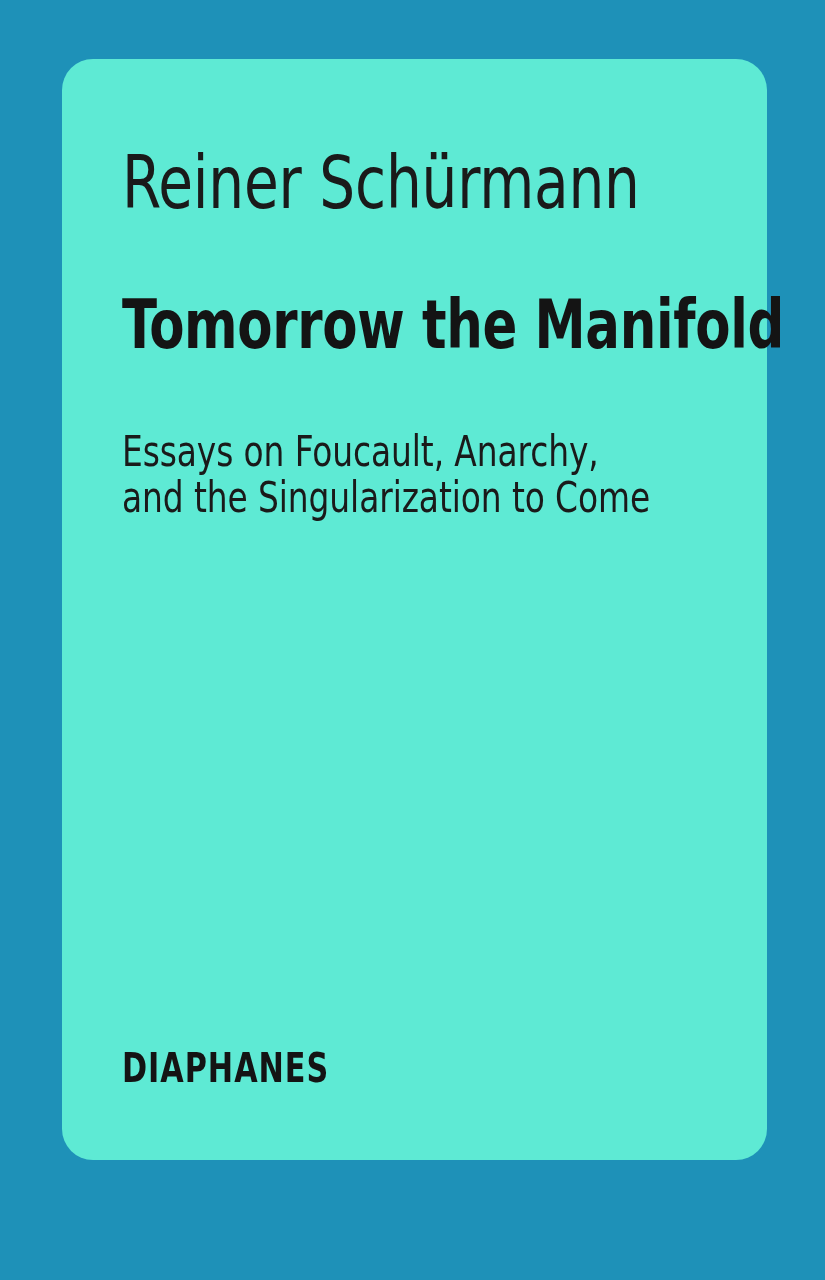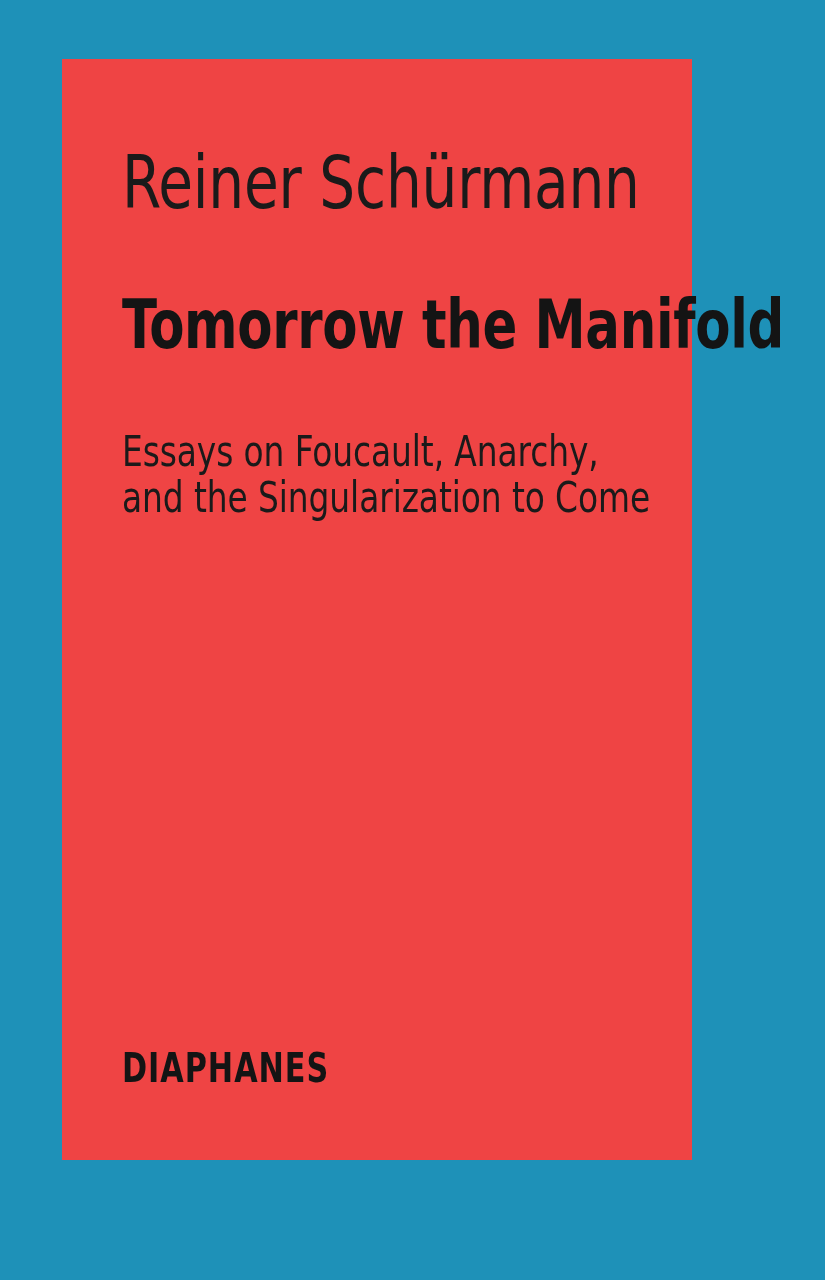--- a/index.html
+++ b/index.html
@@ -16,23 +16,24 @@
     width: 825px;
     height: 1280px;
     background: #1e91b8;
     overflow: hidden;
   }
 
   .panel {
     position: absolute;
     left: 62px;
     top: 59px;
-    width: 630px;
+    width: 705px;
     height: 1101px;
-    background: #ef4444;
+    background: #5eead4;
+    border-radius: 31px;
   }
 
   .author {
     position: absolute;
     left: 60px;
     top: 86px;
     font-family: "DejaVu Sans Condensed", "Liberation Sans Narrow", "Liberation Sans", sans-serif;
     font-size: 73px;
     font-weight: 400;
     line-height: 1.05;

